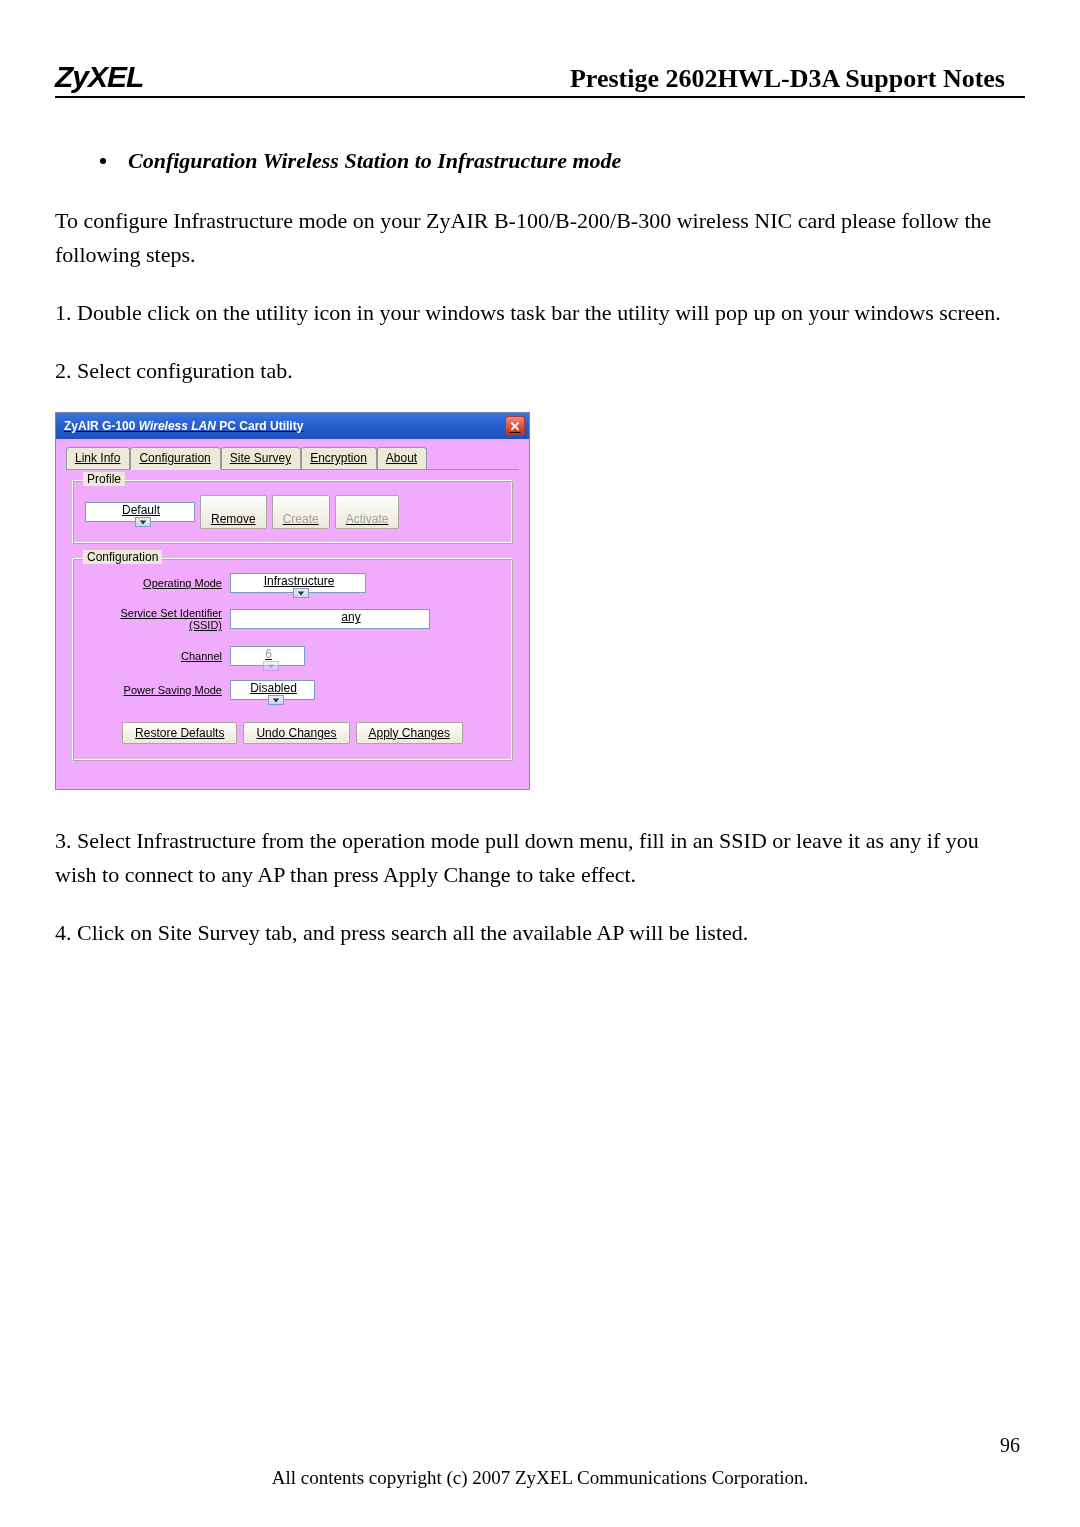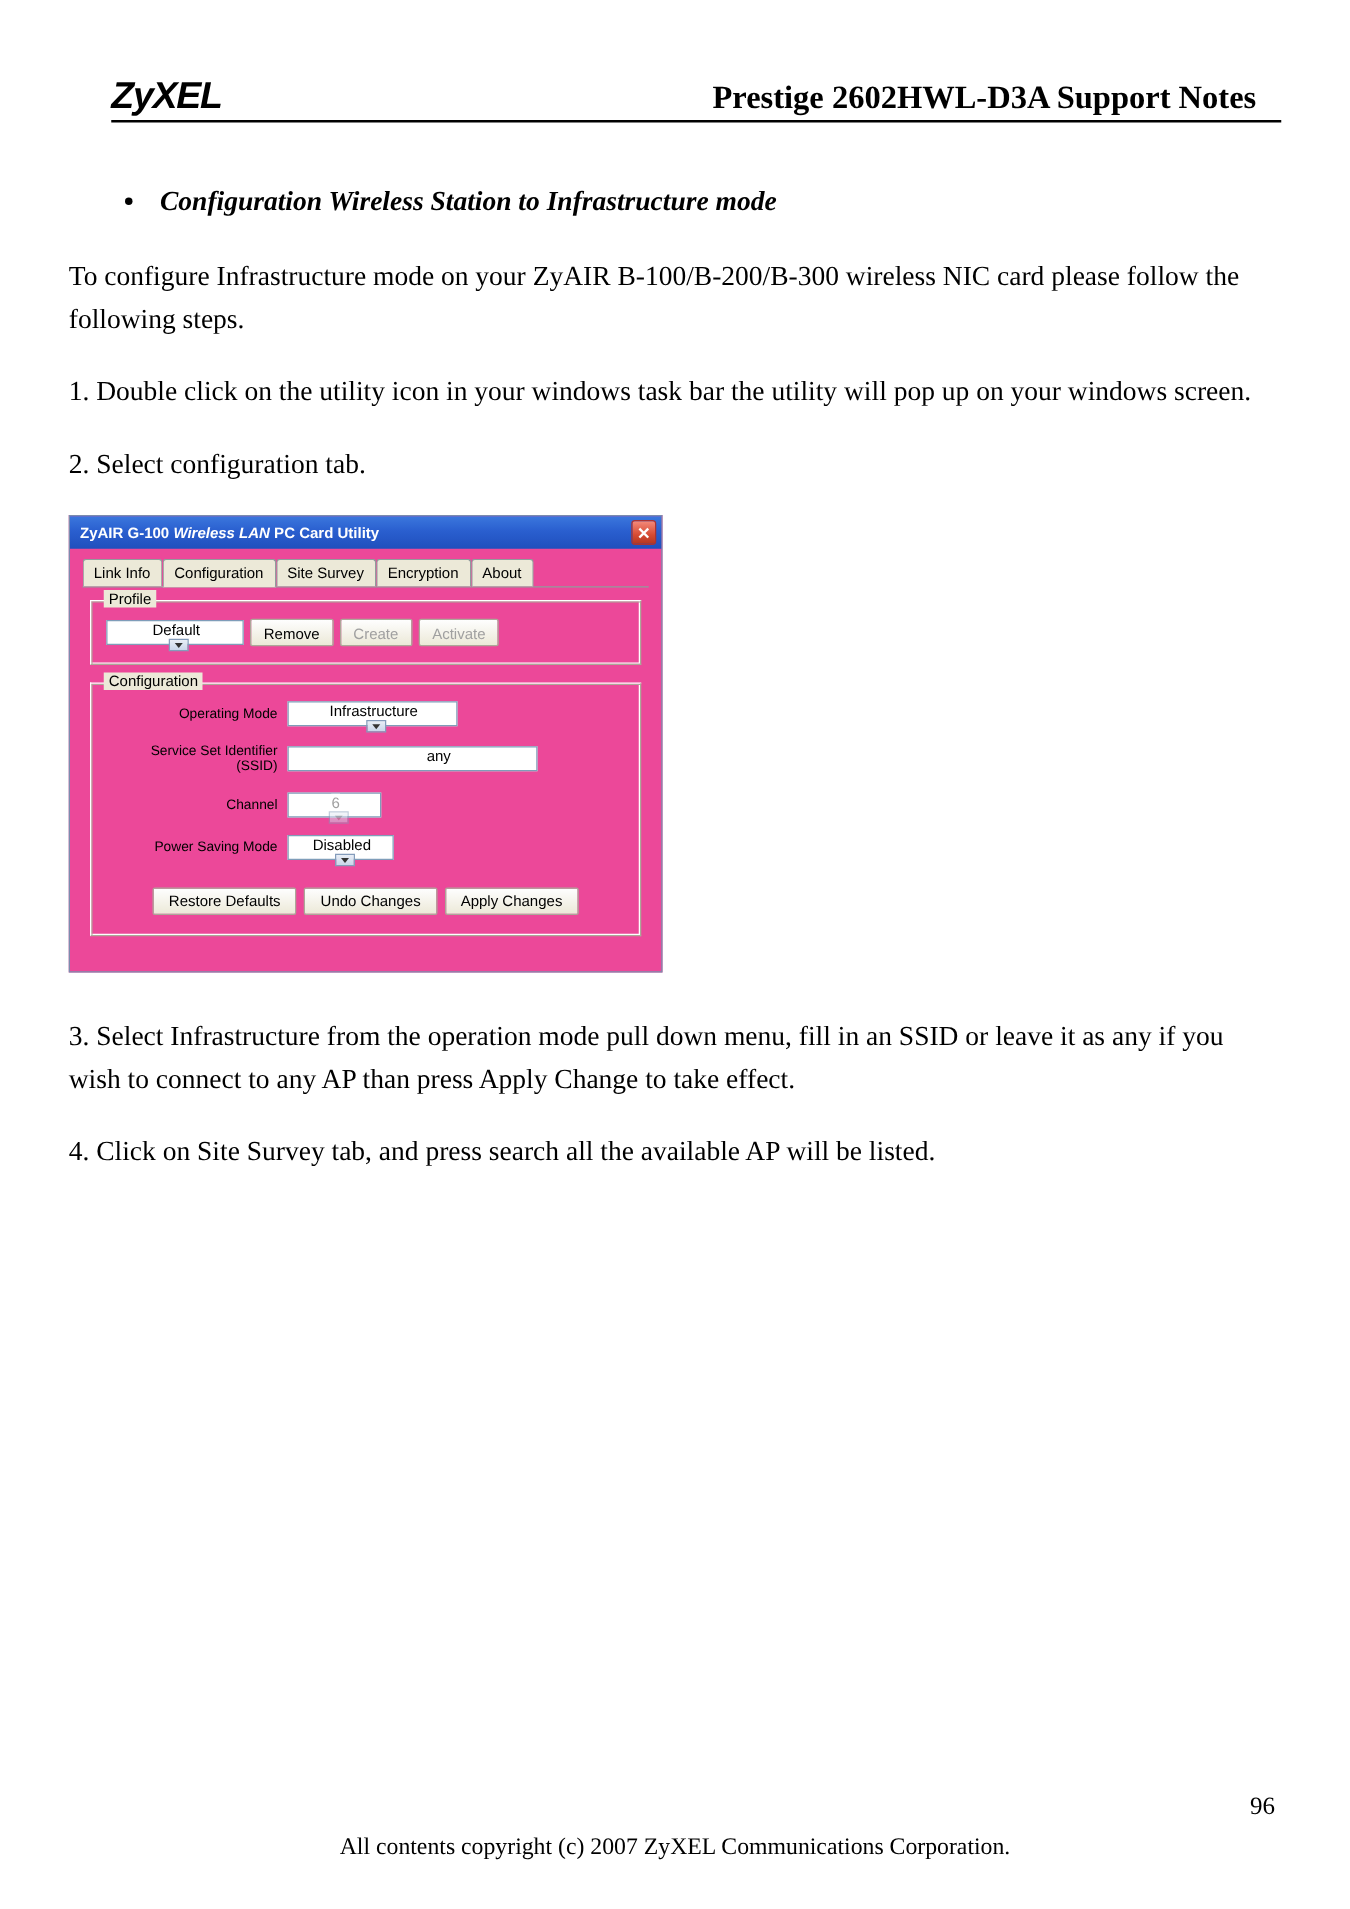--- a/index.html
+++ b/index.html
@@ -11,21 +11,20 @@
       position: relative;
       padding: 60px 55px 40px 55px;
     }
     .header-row {
       display: flex;
       justify-content: space-between;
       align-items: baseline;
       border-bottom: 2px solid #000;
       padding-bottom: 2px;
       margin-bottom: 50px;
-      margin-left: 34px;
     }
     .brand {
       font-family: Arial, "Helvetica Neue", sans-serif;
       font-weight: 900;
       font-style: italic;
       font-size: 30px;
       letter-spacing: -1px;
       color: #000;
     }
     .doc-title {
@@ -51,24 +50,25 @@
     .para {
       font-size: 22px;
       line-height: 1.55;
       margin-bottom: 24px;
     }
     
     .dialog {
       width: 475px;
       margin: 8px 0 34px 0;
       border: 1px solid #7b8cae;
-      background: #ec4899;
+      background: #f0abfc;
       font-family: Tahoma, Arial, sans-serif;
       font-size: 12px;
       color: #000;
+      text-decoration: underline;
     }
     .titlebar {
       display: flex;
       align-items: center;
       justify-content: space-between;
       height: 26px;
       padding: 0 4px 0 8px;
       background: linear-gradient(to bottom,#3b77dd 0%,#2a5fcf 45%,#1f4fbd 100%);
       color: #fff;
       font-weight: bold;
@@ -152,21 +152,21 @@
       border: 1px solid #849cbb;
       background: linear-gradient(#e9eef6,#c9d6ea);
       display:flex;align-items:center;justify-content:center;
       margin-left:4px;
     }
     .combo.disabled, .combo.disabled .val { color:#a0a0a0; background:#fff; }
     .combo.disabled .chev { opacity:.5; }
     .chev svg { width:8px; height:8px; }
     .btn {
       height: 22px;
-      padding: 4px 10px;
+      padding: 16px 10px;
       border: 1px solid #aca899;
       background: linear-gradient(#fefefe,#ece9d8);
       border-radius: 2px;
       font-size: 12px;
       font-family: Tahoma, Arial, sans-serif;
       cursor: pointer;
       margin-left: 5px;
     }
     .btn.disabled { color:#a0a0a0; cursor:default; }
     .btn-row { display:flex; justify-content:center; margin-top:6px; padding-bottom:2px; }

